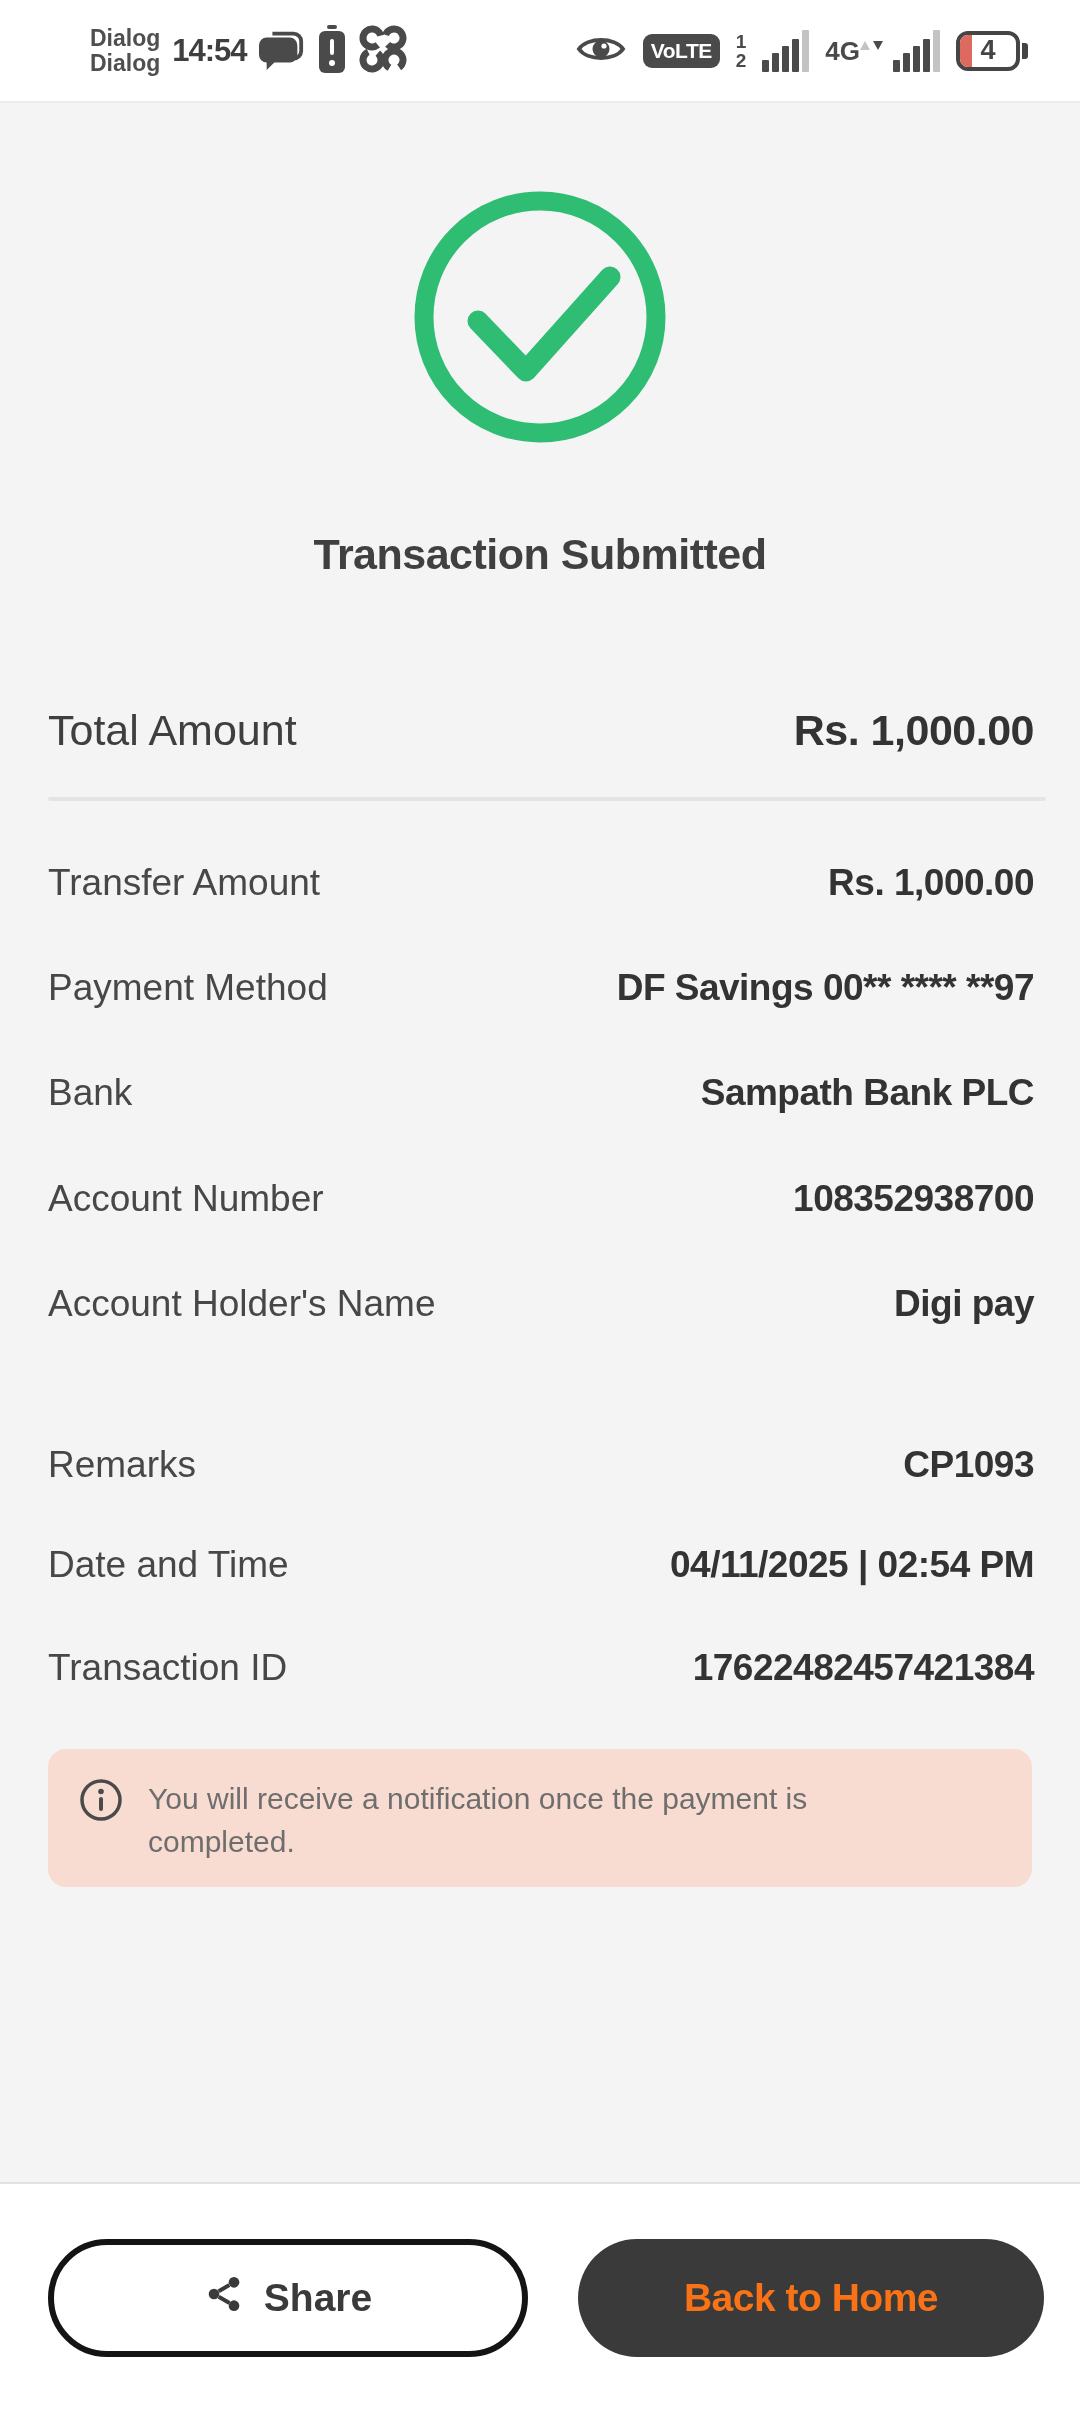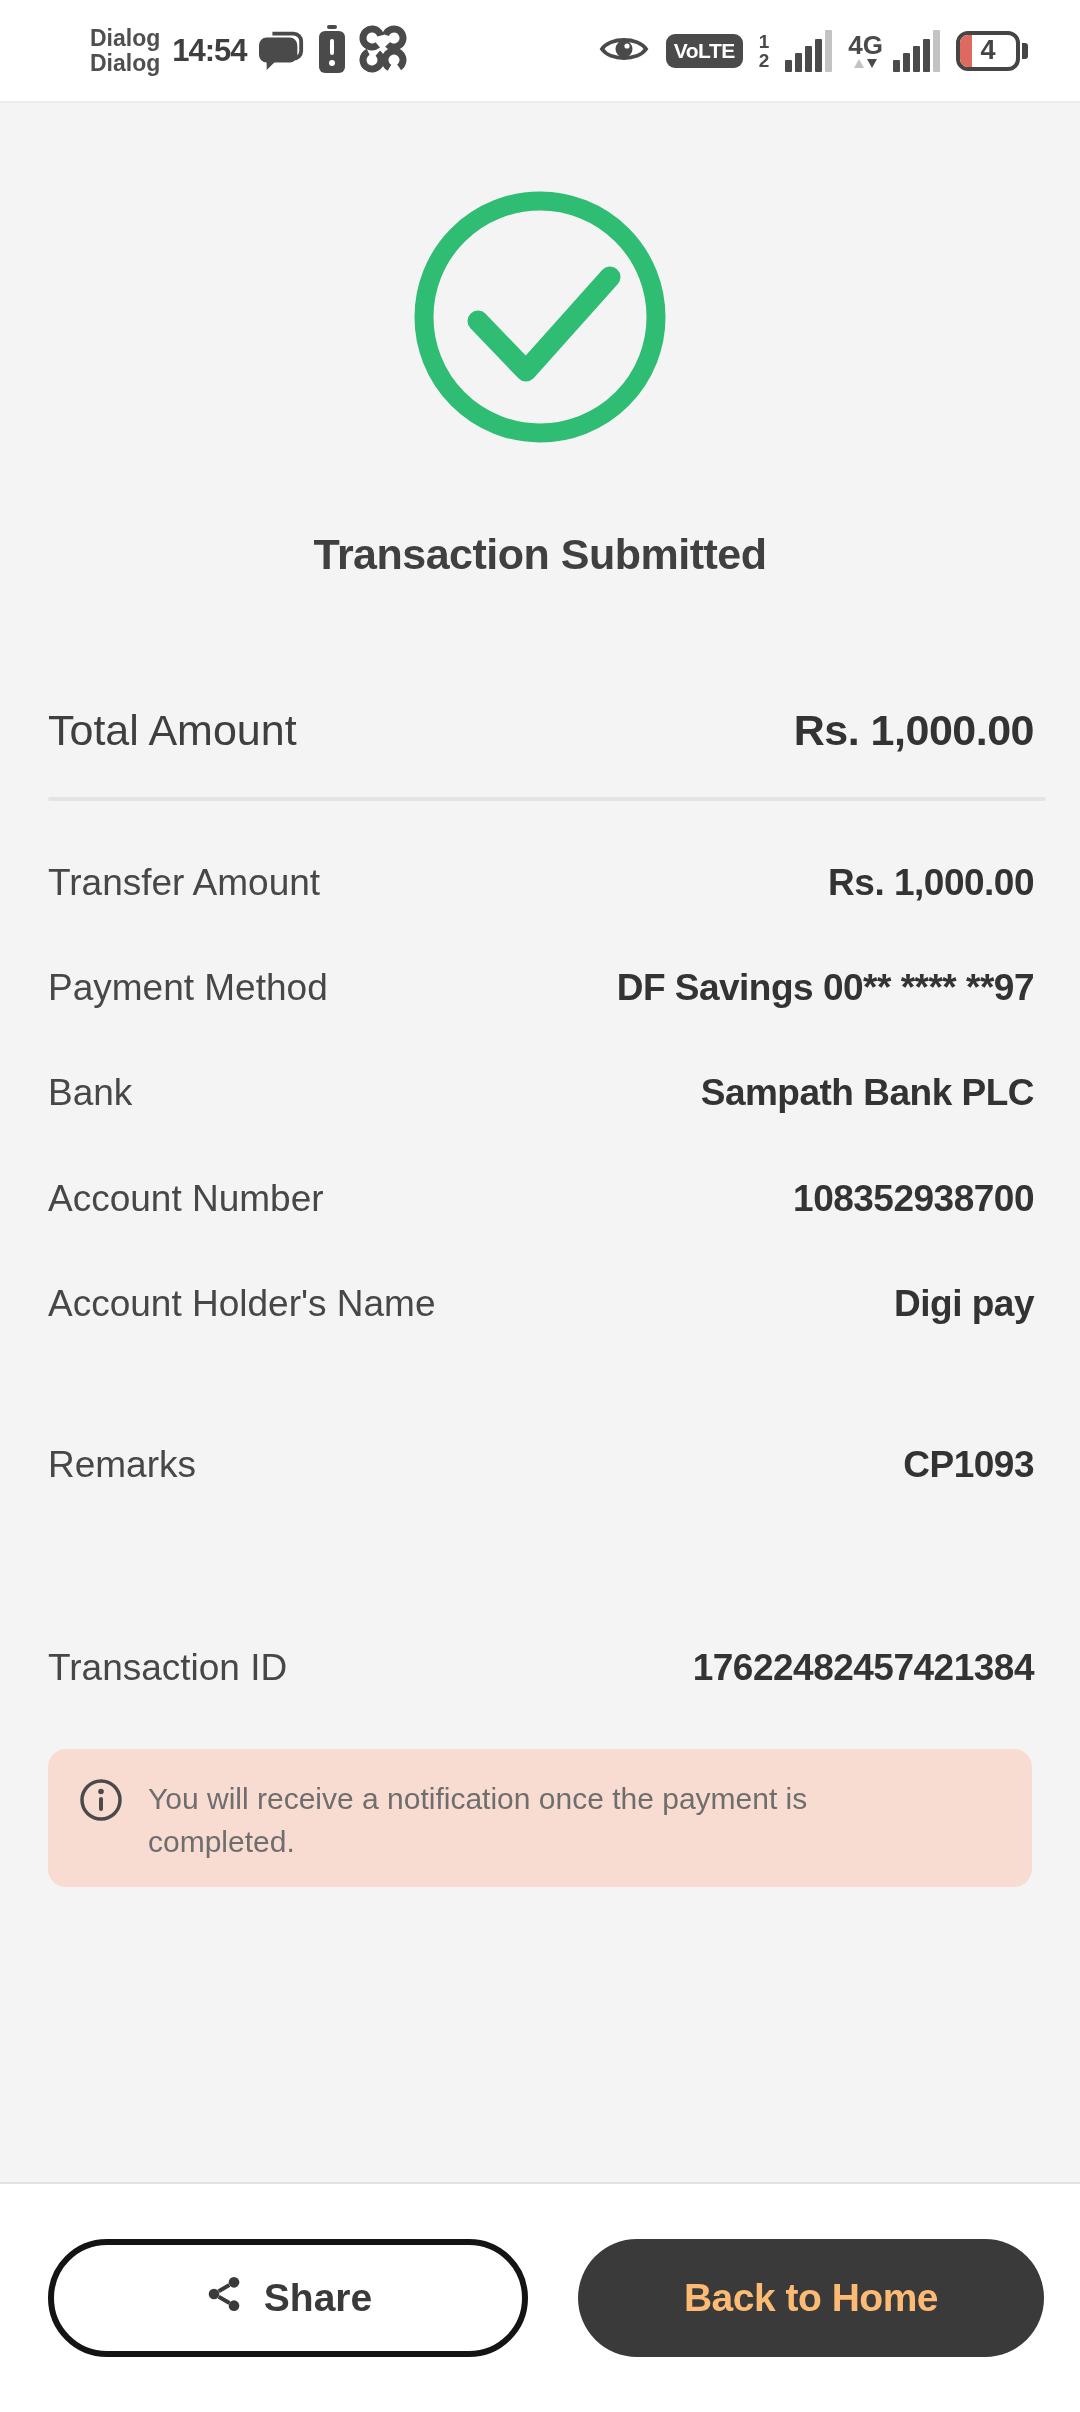--- a/index.html
+++ b/index.html
@@ -21,21 +21,21 @@
   .carrier { font-size:23px; line-height:25px; font-weight:700; color:#4f4f4f; }
   .sb-time { font-size:31px; font-weight:700; color:#3f3f3f; letter-spacing:-1px; }
   .volte-badge {
     background:#4a4a4a; color:#fff; font-weight:700; font-size:21px;
     padding:5px 8px; border-radius:9px; letter-spacing:-0.5px;
   }
   .sim-stack { display:flex; flex-direction:column; font-size:19px; font-weight:700; color:#4a4a4a; line-height:19px; }
   .bars { display:flex; align-items:flex-end; gap:3px; height:42px; }
   .bars i { display:block; width:7px; background:#4a4a4a; border-radius:1px; }
   .bars i.light { background:#c3c3c3; }
-  .net-group { display:flex; flex-direction:column; align-items:center; margin-right:-6px; }
+  .net-group { display:flex; flex-direction:row; align-items:flex-start; margin-right:-6px; }
   .net-type { font-size:26px; font-weight:700; color:#4a4a4a; line-height:24px; }
   .net-arrows { display:flex; gap:3px; margin-top:2px; }
   .arr-up { width:0; height:0; border-left:5px solid transparent; border-right:5px solid transparent; border-bottom:9px solid #c3c3c3; }
   .arr-down { width:0; height:0; border-left:5px solid transparent; border-right:5px solid transparent; border-top:9px solid #4a4a4a; }
   .hbattery { display:flex; align-items:center; }
   .hbattery .shell {
     position:relative; width:64px; height:40px; border:4px solid #454545; border-radius:12px;
     background:#fff; overflow:hidden; display:flex; align-items:center; justify-content:center;
   }
   .hbattery .red { position:absolute; left:0; top:0; bottom:0; width:12px; background:#dd6a5f; }
@@ -77,21 +77,21 @@
   .bottom-bar {
     position:absolute; left:0; bottom:0; width:1080px; height:230px;
     background:#ffffff; border-top:2px solid #e2e2e2;
   }
   .btn {
     position:absolute; top:55px; height:118px; border-radius:59px;
     display:flex; align-items:center; justify-content:center; gap:20px;
     font-size:39px; font-weight:700; cursor:pointer;
   }
   .btn-share { left:48px; width:480px; background:#ffffff; border:6px solid #141414; color:#3a3a3a; }
-  .btn-home { right:36px; width:466px; background:#3a3a3a; color:#fdba74; letter-spacing:-0.5px; }
+  .btn-home { right:36px; width:466px; background:#3a3a3a; color:#f97316; letter-spacing:-0.5px; }
 </style>
 </head>
 <body>
 
 <div class="screen">
 
   <div class="status-bar">
     <div class="sb-left">
       <div class="carrier">
         <div>Dialog</div>
@@ -196,20 +196,24 @@
     <span class="lbl">Account Number</span>
     <span class="val">108352938700</span>
   </div>
   <div class="detail-row r4">
     <span class="lbl">Account Holder's Name</span>
     <span class="val">Digi pay</span>
   </div>
   <div class="detail-row r5">
     <span class="lbl">Remarks</span>
     <span class="val">CP1093</span>
+  </div>
+  <div class="detail-row r6">
+    <span class="lbl">Date and Time</span>
+    <span class="val">04/11/2025 | 02:54 PM</span>
   </div>
   <div class="detail-row r7">
     <span class="lbl">Transaction ID</span>
     <span class="val">17622482457421384</span>
   </div>
 
   <div class="notice">
     <span>
       <svg width="46" height="46" viewBox="0 0 46 46">
         <circle cx="23" cy="23" r="19" fill="none" stroke="#4a4a4a" stroke-width="3.5"></circle>

